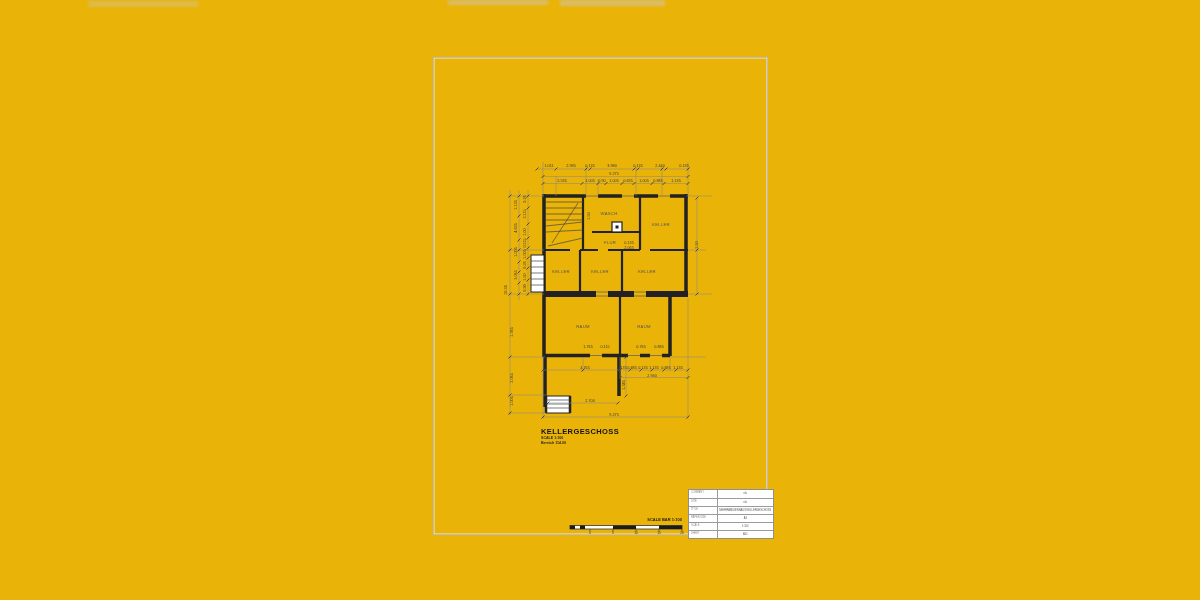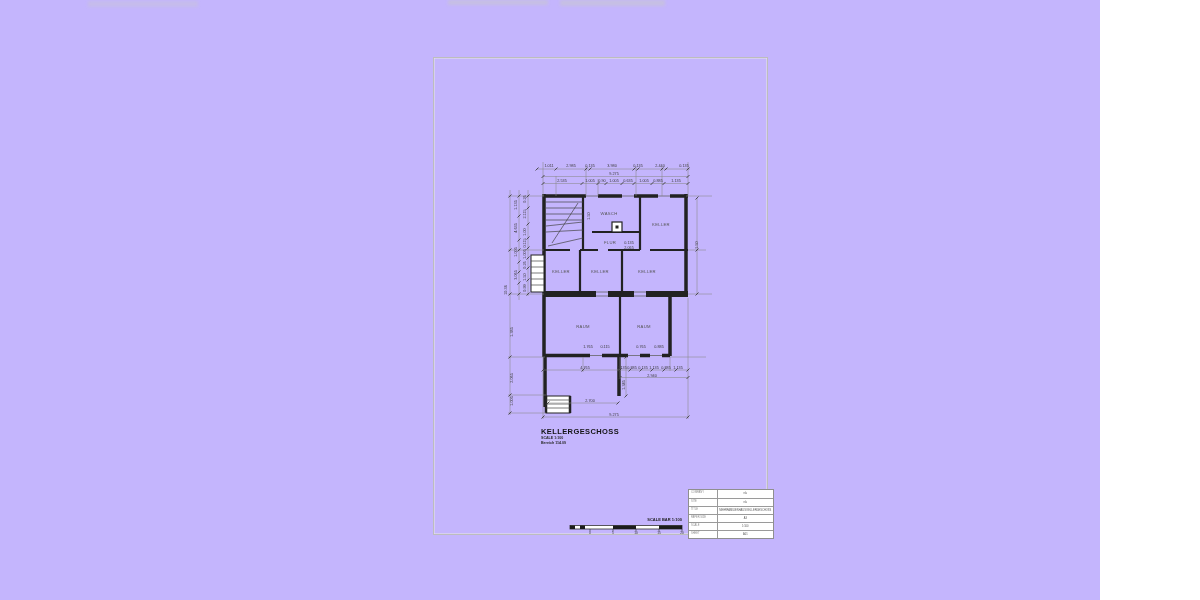--- a/index.html
+++ b/index.html
@@ -1,16 +1,16 @@
 <!DOCTYPE html>
 <html><head>
 <meta charset="utf-8">
 <style>
   html,body{margin:0;padding:0;background:#ffffff;}
-  #canvas{position:relative;width:1100px;height:600px;background:#c4b5fd;overflow:hidden;
+  #canvas{position:relative;width:1200px;height:600px;background:#eab308;overflow:hidden;
           font-family:"Liberation Sans", sans-serif;}
   .artifact{position:absolute;background:#c9c9c9;filter:blur(1.5px);}
   .frame{position:absolute;left:433px;top:57px;width:333px;height:476px;
          border:1px solid #bdbdbd;box-shadow:inset 0 0 0 0.5px #e8e8e8;}
   svg{position:absolute;left:0;top:0;}
   .lbl{position:absolute;transform:translate(-50%,-50%);white-space:nowrap;color:#4a4a4a;}
   .room-lbl{font-size:4.2px;letter-spacing:.3px;color:#555;}
   .dim-lbl{font-size:3.8px;color:#3d3d3d;}
   .plan-title{position:absolute;left:541px;top:427px;font-size:7.5px;font-weight:bold;
               letter-spacing:.4px;color:#141414;}

